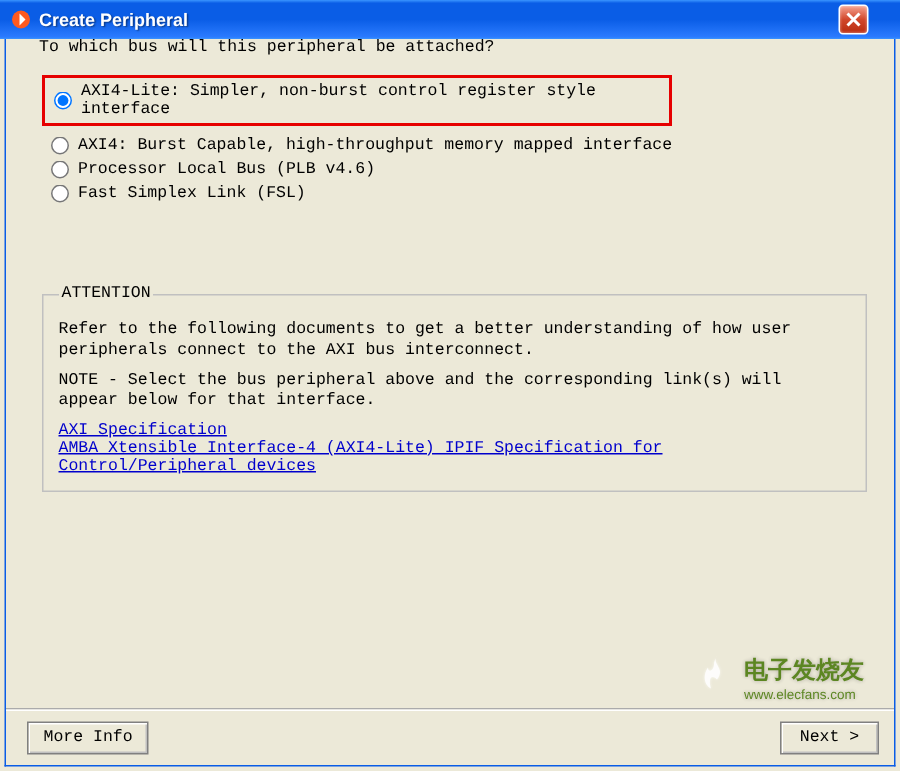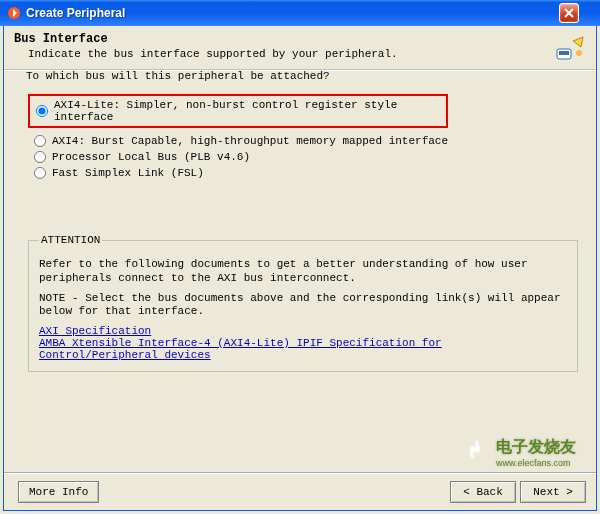--- a/index.html
+++ b/index.html
@@ -149,32 +149,20 @@
   <span class="title-text">Create Peripheral</span>
   <div class="close-btn">
     <svg width="10" height="10" viewBox="0 0 10 10">
       <path d="M1 1 L9 9 M9 1 L1 9" stroke="#fff" stroke-width="2"></path>
     </svg>
   </div>
 </div>
 
 <div class="client">
 
-  <div class="header-area">
-    <div class="header-title">Bus Interface</div>
-    <div class="header-sub">Indicate the bus interface supported by your peripheral.</div>
-    <div class="wizard-icon">
-      <svg width="34" height="34" viewBox="0 0 34 34">
-        <rect x="4" y="18" width="14" height="10" rx="2" fill="#fff" stroke="#3a6fb0" stroke-width="1"></rect>
-        <rect x="6" y="20" width="10" height="4" fill="#3a6fb0"></rect>
-        <path d="M20 10 L30 6 L28 16 Z" fill="#ffd24a" stroke="#c08a00"></path>
-        <circle cx="26" cy="22" r="3" fill="#ffb74d"></circle>
-      </svg>
-    </div>
-  </div>
 
   <div class="body-area">
     <div class="question">To which bus will this peripheral be attached?</div>
 
     <div class="options">
 
       <div class="highlight-box">
         <div class="radio-row">
           <input type="radio" name="bus" checked="" style="">
           <label>AXI4-Lite: Simpler, non-burst control register style interface</label>
@@ -194,30 +182,29 @@
 
       <div class="radio-row">
         <input type="radio" name="bus" style="">
         <label>Fast Simplex Link (FSL)</label>
       </div>
     </div>
 
     <fieldset class="attention">
       <legend>ATTENTION</legend>
       <p>Refer to the following documents to get a better understanding of how user peripherals connect to the AXI bus interconnect.</p>
-      <p>NOTE - Select the bus documents above and the corresponding link(s) will appear below for that interface.</p>
+      <p>NOTE - Select the bus peripheral above and the corresponding link(s) will appear below for that interface.</p>
       <div><span class="link">AXI Specification</span></div>
       <div><span class="link">AMBA Xtensible Interface-4 (AXI4-Lite) IPIF Specification for Control/Peripheral devices</span></div>
     </fieldset>
   </div>
 
   <div class="footer">
     <button class="win">More Info</button>
     <div class="spacer"></div>
-    <button class="win">&lt; Back</button>
     <button class="win">Next &gt;</button>
   </div>
 
   <div class="watermark">
     <span class="flame">
       <svg width="28" height="28" viewBox="0 0 28 28">
         <path d="M14 2 C10 8 20 10 14 18 C10 14 8 18 10 24 C6 22 4 16 8 10 C8 14 12 12 12 8 C12 6 13 4 14 2 Z" fill="#fff"></path>
       </svg>
     </span>
     <span>

